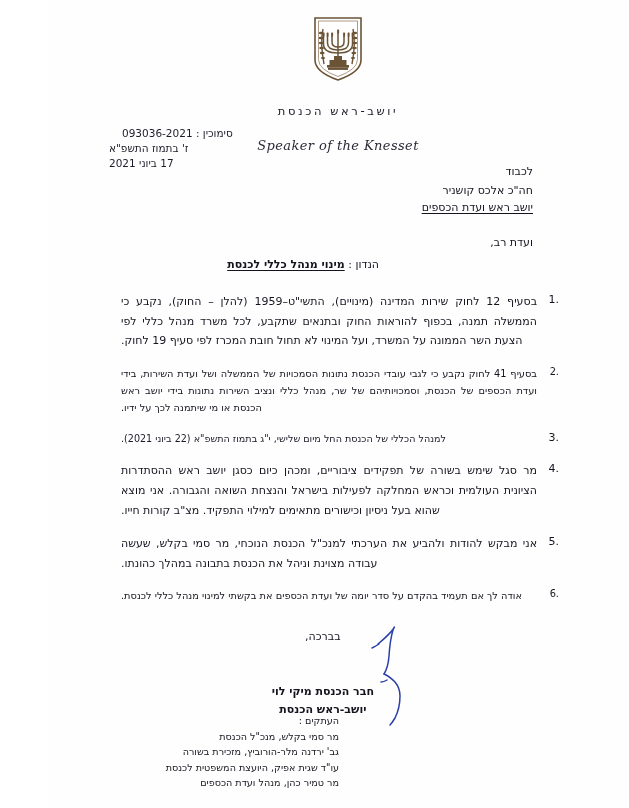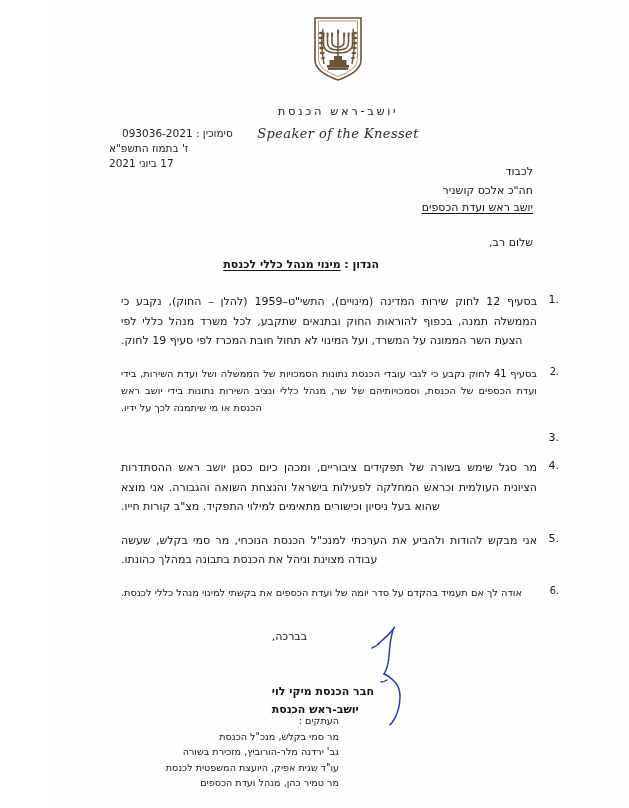--- a/index.html
+++ b/index.html
@@ -32,21 +32,21 @@
   }
   .lh-he {
     margin-top: 22px;
     font-size: 11.5px;
     letter-spacing: 2.6px;
     color: #1a1a28;
     font-family: "DejaVu Sans", sans-serif;
     direction: rtl;
   }
   .lh-en {
-    margin-top: 8px;
+    margin-top: 20px;
     font-size: 13px;
     color: #2a2a38;
     font-family: "DejaVu Serif", "Liberation Serif", serif;
     font-style: italic;
     letter-spacing: 0.4px;
     direction: ltr;
   }
 
   
   .refblock {
@@ -93,21 +93,21 @@
   }
   .subject {
     position: absolute;
     right: 250px;
     top: 258px;
     font-size: 11px;
     direction: rtl;
     color: #14141f;
     white-space: nowrap;
   }
-  .subject .sub-label { font-weight: bold; margin-top: 40px; }
+  .subject .sub-label { font-weight: normal; margin-top: 40px; }
   .subject .sub-text {
     font-weight: bold;
     text-decoration: underline;
     text-underline-offset: 2px;
   }
 
   
   .body-list {
     position: absolute;
     right: 70px;
@@ -152,21 +152,21 @@
     line-height: 1.75;
   }
   .para.small .para-num { font-size: 9.8px; }
 
   
   .signature {
     position: absolute;
     right: 255px;
     top: 630px;
     direction: rtl;
-    text-align: left;
+    text-align: center;
   }
   .sig-regards {
     font-size: 11px;
     color: #14141f;
     margin-bottom: 36px;
   }
   .sig-name {
     font-size: 11px;
     font-weight: bold;
     color: #14141f;
@@ -261,21 +261,21 @@
     <span class="ref-line">ז' בתמוז התשפ"א</span>
     <span class="ref-line">17 ביוני 2021</span>
   </div>
 
   <div class="addressee">
     <span class="to">לכבוד</span>
     <span class="name">חה"כ אלכס קושניר</span>
     <span class="role">יושב ראש ועדת הכספים</span>
   </div>
 
-  <div class="greeting">שלום רב,</div>
+  <div class="greeting">ועדת רב,</div>
 
   <div class="subject">
     <span class="sub-label">הנדון :</span>
     <span class="sub-text">מינוי מנהל כללי לכנסת</span>
   </div>
 
   <div class="body-list">
 
     <div class="para">
       <div class="para-num">1.</div>
@@ -287,20 +287,21 @@
     <div class="para small">
       <div class="para-num">2.</div>
       <div class="para-body">
         <div class="para-text">בסעיף 41 לחוק נקבע כי לגבי עובדי הכנסת נתונות הסמכויות של הממשלה ושל ועדת השירות, בידי ועדת הכספים של הכנסת, וסמכויותיהם של שר, מנהל כללי ונציב השירות נתונות בידי יושב ראש הכנסת או מי שיתמנה לכך על ידיו.</div>
       </div>
     </div>
 
     <div class="para">
       <div class="para-num">3.</div>
       <div class="para-body">
+        <div class="para-sub">למנהל הכללי של הכנסת החל מיום שלישי, י"ג בתמוז התשפ"א (22 ביוני 2021).</div>
       </div>
     </div>
 
     <div class="para">
       <div class="para-num">4.</div>
       <div class="para-body">
         <div class="para-text">מר סגל שימש בשורה של תפקידים ציבוריים, ומכהן כיום כסגן יושב ראש ההסתדרות הציונית העולמית וכראש המחלקה לפעילות בישראל והנצחת השואה והגבורה. אני מוצא שהוא בעל ניסיון וכישורים מתאימים למילוי התפקיד. מצ"ב קורות חייו.</div>
       </div>
     </div>
 

